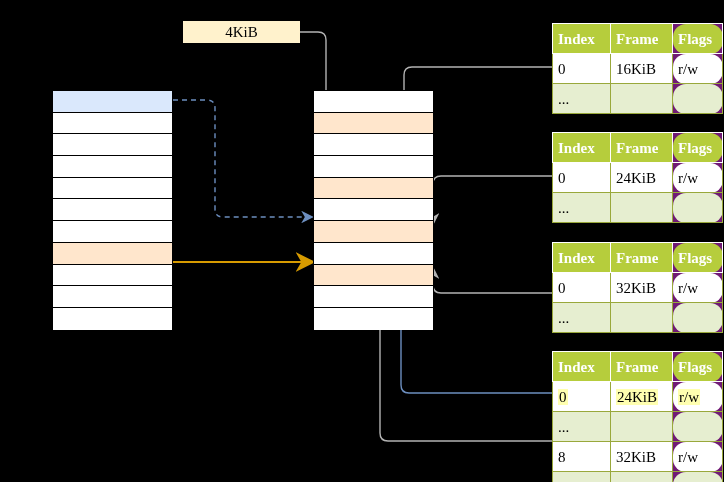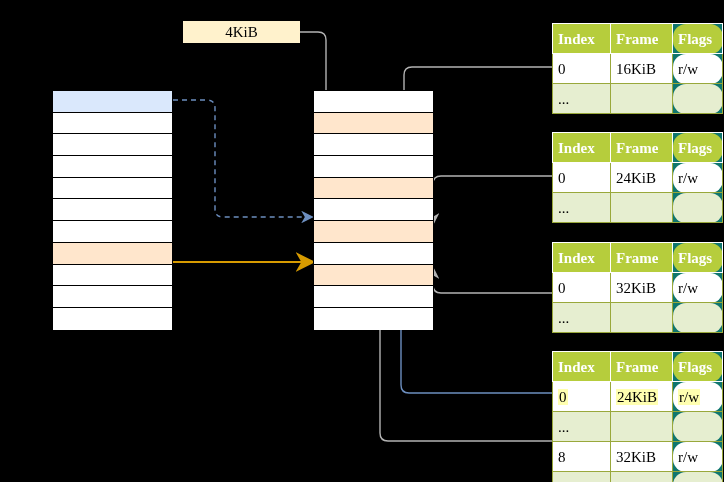--- a/index.html
+++ b/index.html
@@ -14,21 +14,21 @@
   .cell:last-child{border-bottom:none;}
   .cell.blue{background:#dae8fc;}
   .cell.orange{background:#ffe6cc;}
 
   
   .tag{position:absolute;box-sizing:border-box;background:#fff2cc;
        color:#000;font-size:15px;line-height:22px;text-align:center;}
 
   
   .ptable{position:absolute;border-collapse:collapse;border-spacing:0;
-          table-layout:fixed;background:#0f766e;}
+          table-layout:fixed;background:#701a75;}
   .ptable th,.ptable td{border:1px solid #99a83b;box-sizing:border-box;
           padding:1px 5px;font-size:15px;line-height:26px;height:30px;
           text-align:left;white-space:nowrap;overflow:hidden;}
   .ptable th{background:#b6cd3c;color:#fff;font-weight:bold;border-color:#fff;}
   .ptable td{background:#fff;color:#000;}
   .ptable tr.alt td{background:#e6eed0;}
   .ptable td.hl > span{background:#ffffb0;padding:0 1px;}
   .cIndex{width:58px;}
   .cFrame{width:62px;margin-left:31px;}
   .cFlags{width:50px;border-radius:13px;}

